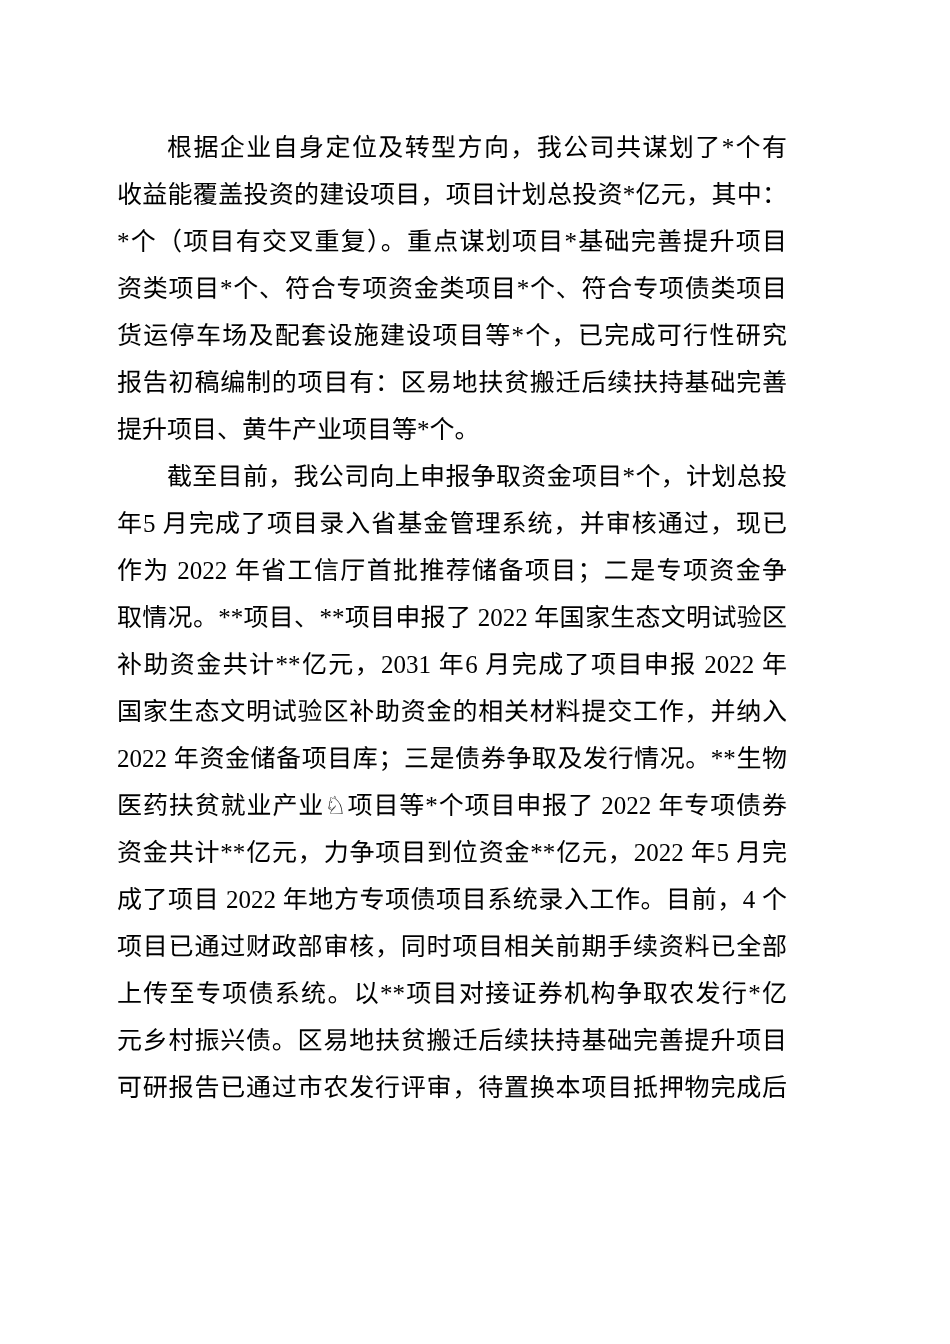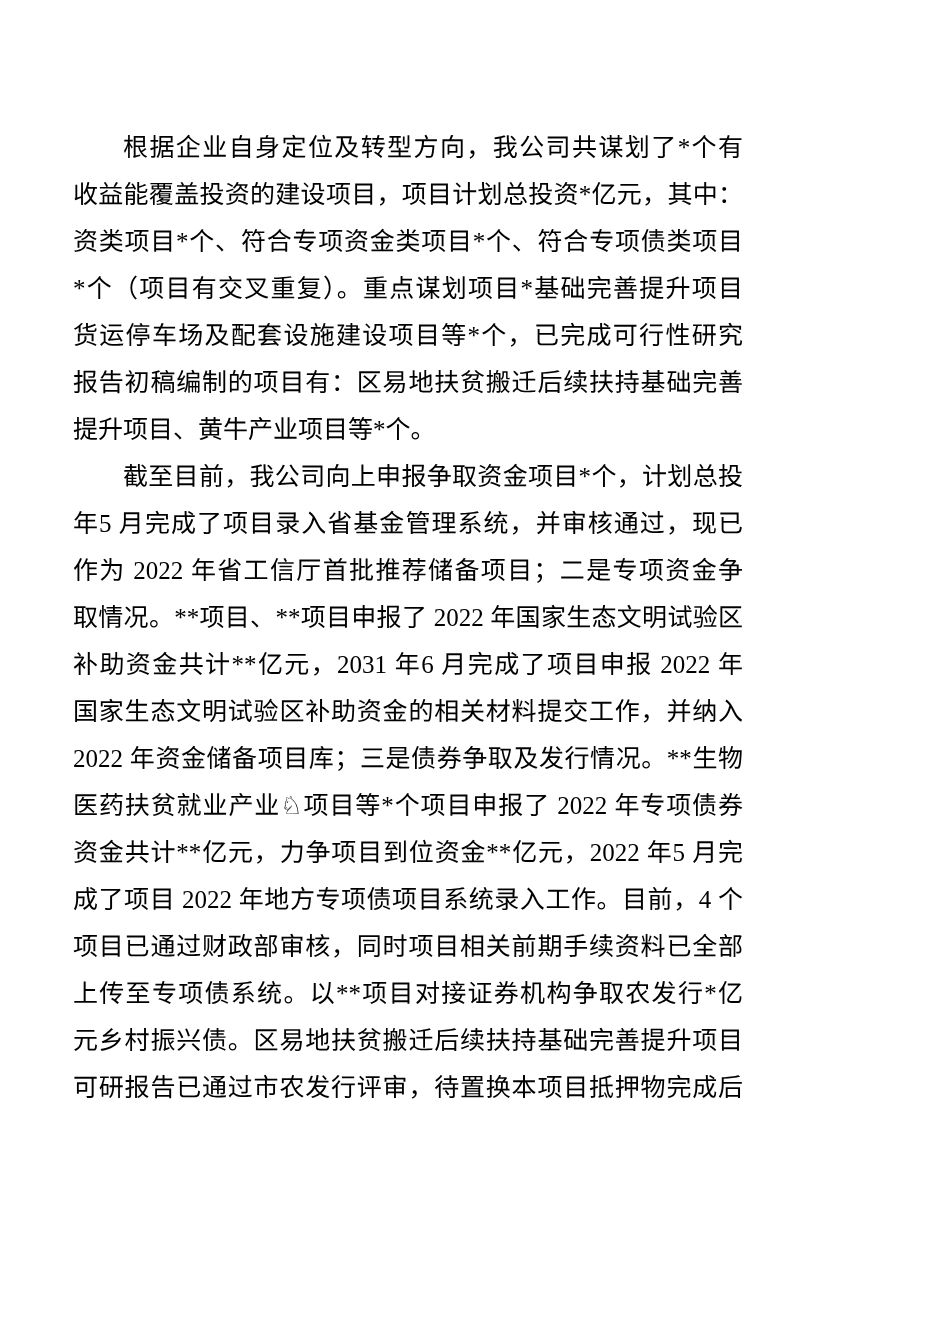--- a/index.html
+++ b/index.html
@@ -11,21 +11,21 @@
     width: 950px;
     height: 1344px;
     overflow: hidden;
     font-family: "Liberation Serif", "DejaVu Serif", serif;
   }
   .page {
     box-sizing: border-box;
     width: 950px;
     height: 955px;
     background: #ffffff;
-    padding: 124px 145px 0 73px; 
+    padding: 124px 145px 0 117px; 
   }
   .doc-body {
     width: 670px;
     color: #000000;
   }
   .text-line {
     font-size: 25px;
     line-height: 47px;
     white-space: nowrap;
     color: #000000;
@@ -44,22 +44,22 @@
   }
 </style>
 </head>
 <body style="background: rgb(255, 255, 255);">
 
 <div class="page">
   <div class="doc-body" id="doc-body" style="color: rgb(0, 0, 0);">
       <div>
         <div class="text-line indent">根据企业自身定位及转型方向，我公司共谋划了*个有</div>
         <div class="text-line">收益能覆盖投资的建设项目，项目计划总投资*亿元，其中：</div>
+        <div class="text-line">*个（项目有交叉重复）。重点谋划项目*基础完善提升项目</div>
         <div class="text-line">资类项目*个、符合专项资金类项目*个、符合专项债类项目</div>
-        <div class="text-line">*个（项目有交叉重复）。重点谋划项目*基础完善提升项目</div>
         <div class="text-line">货运停车场及配套设施建设项目等*个，已完成可行性研究</div>
         <div class="text-line">报告初稿编制的项目有：区易地扶贫搬迁后续扶持基础完善</div>
         <div class="text-line para-end">提升项目、黄牛产业项目等*个。</div>
       </div>
       <div>
         <div class="text-line indent">截至目前，我公司向上申报争取资金项目*个，计划总投</div>
         <div class="text-line">年5 月完成了项目录入省基金管理系统，并审核通过，现已</div>
         <div class="text-line">作为 2022 年省工信厅首批推荐储备项目；二是专项资金争</div>
         <div class="text-line">取情况。**项目、**项目申报了 2022 年国家生态文明试验区</div>
         <div class="text-line">补助资金共计**亿元，2031 年6 月完成了项目申报 2022 年</div>

